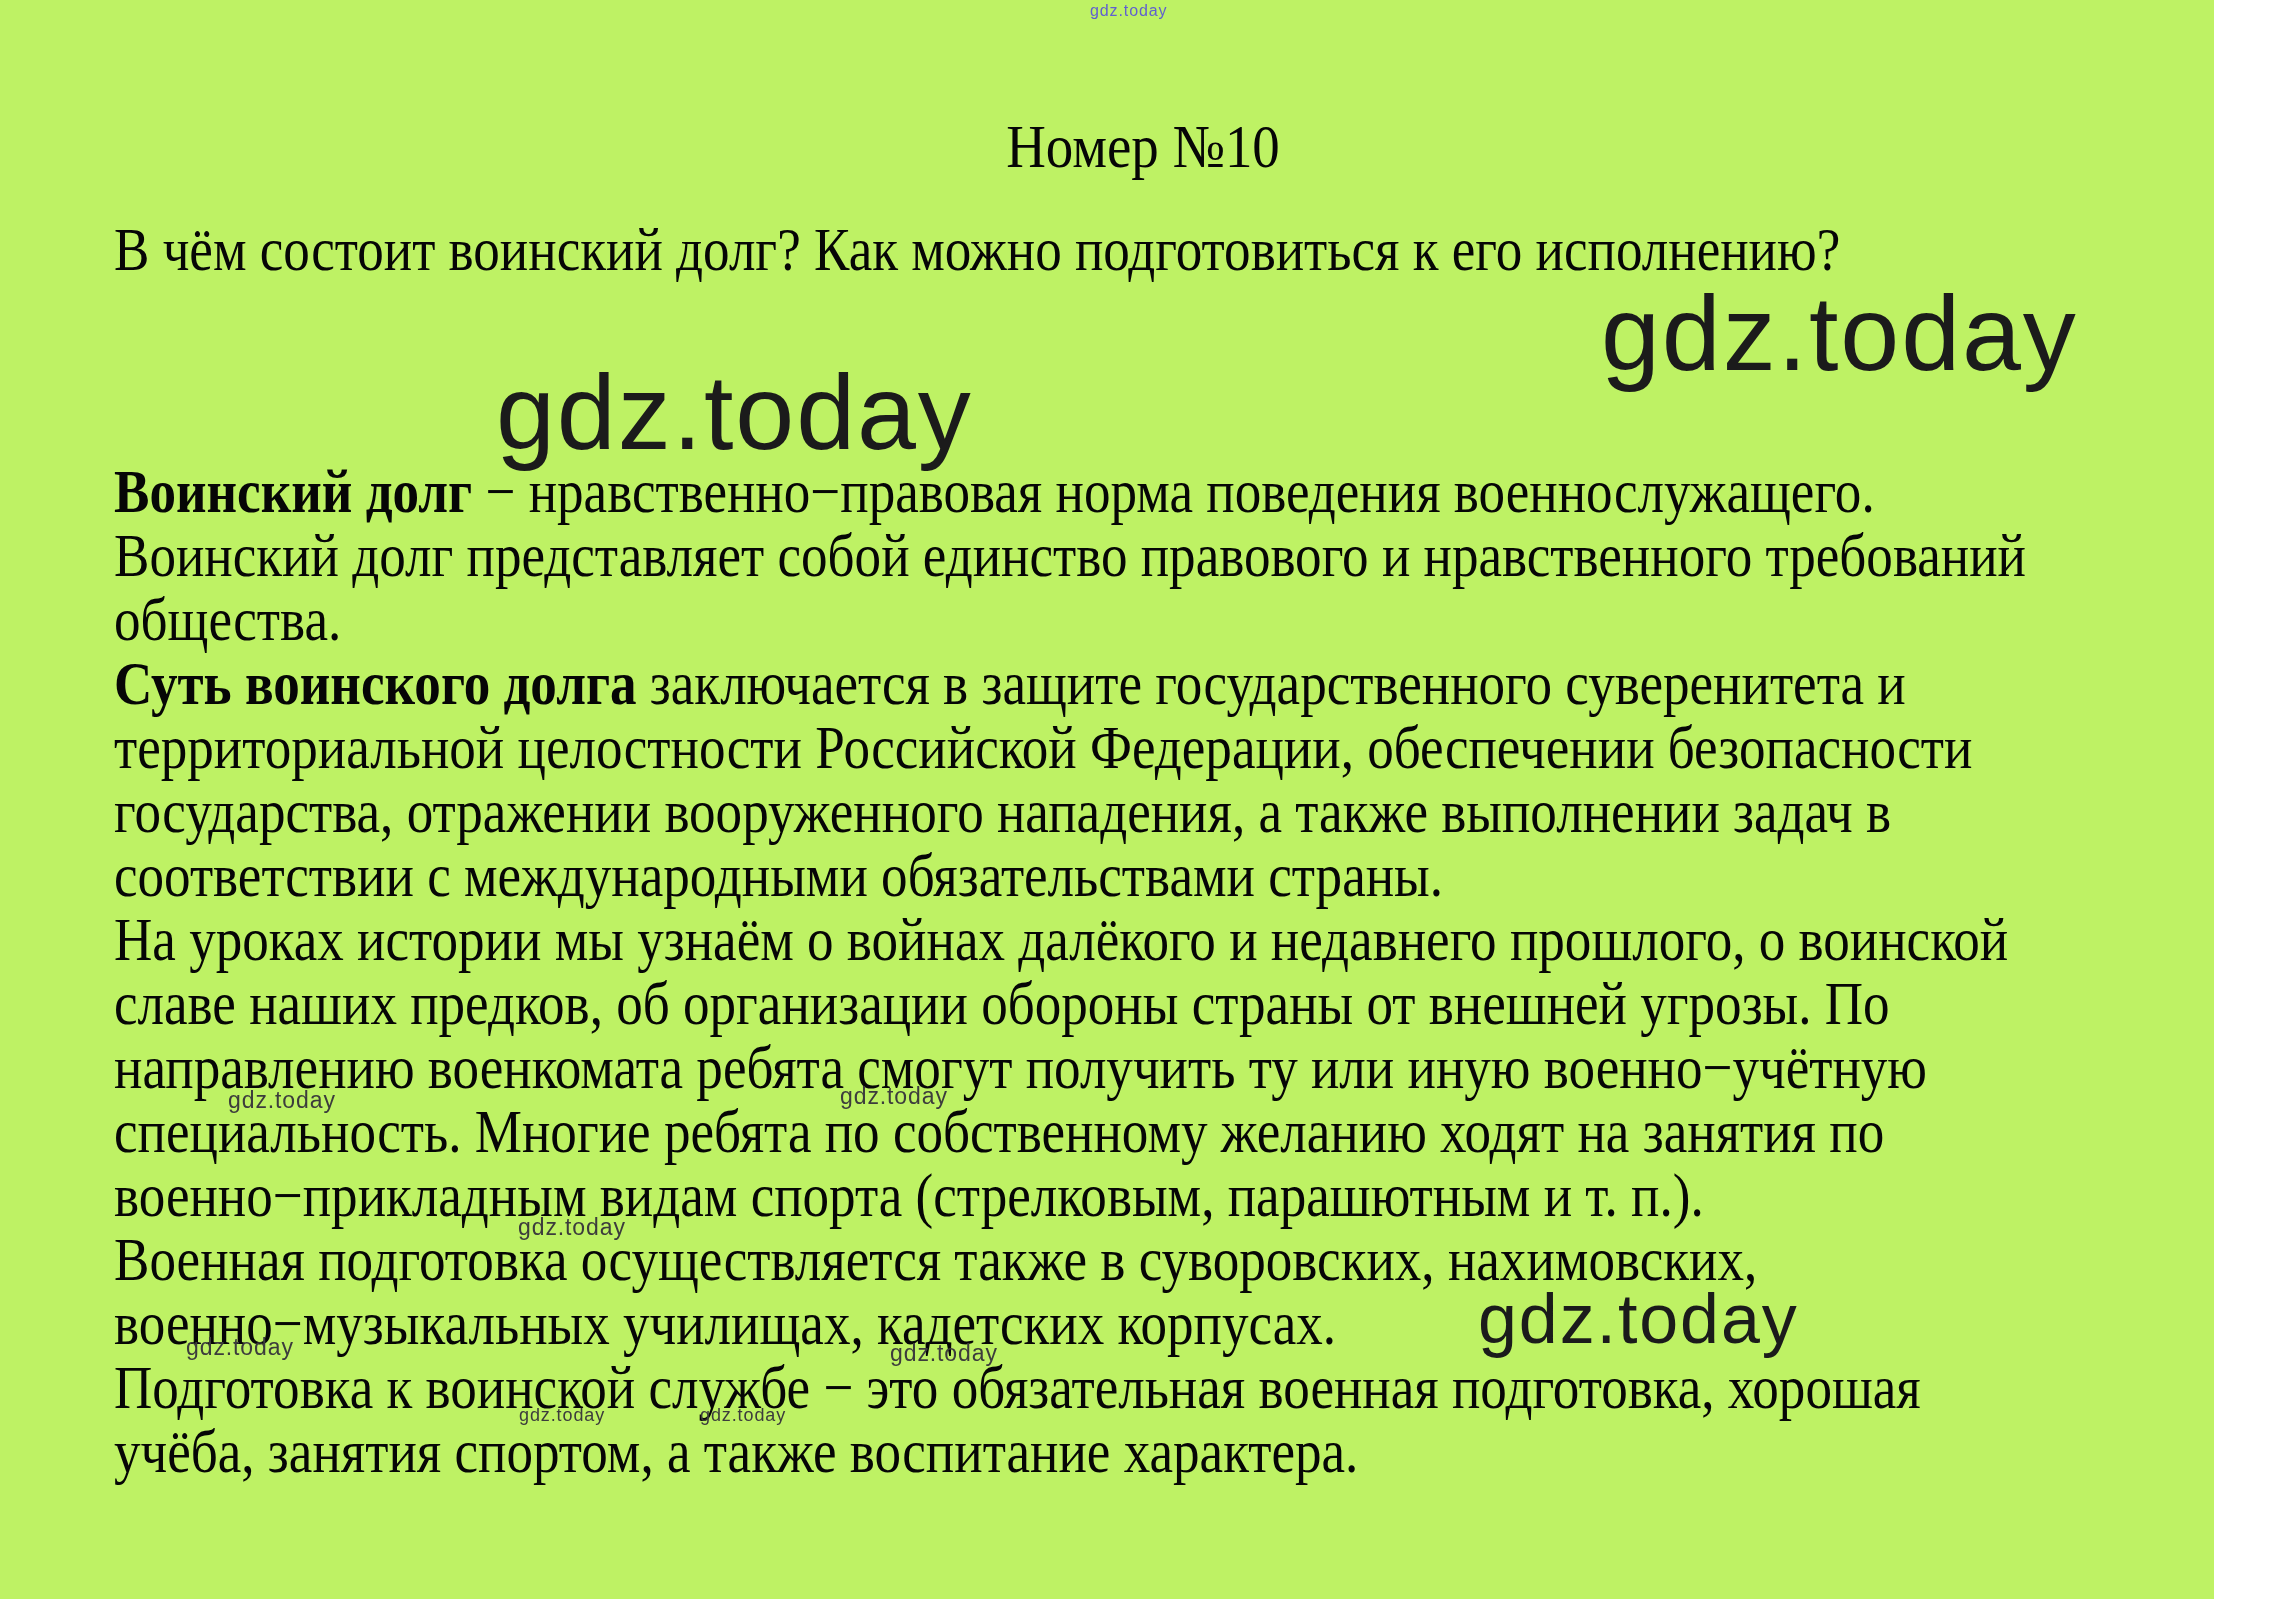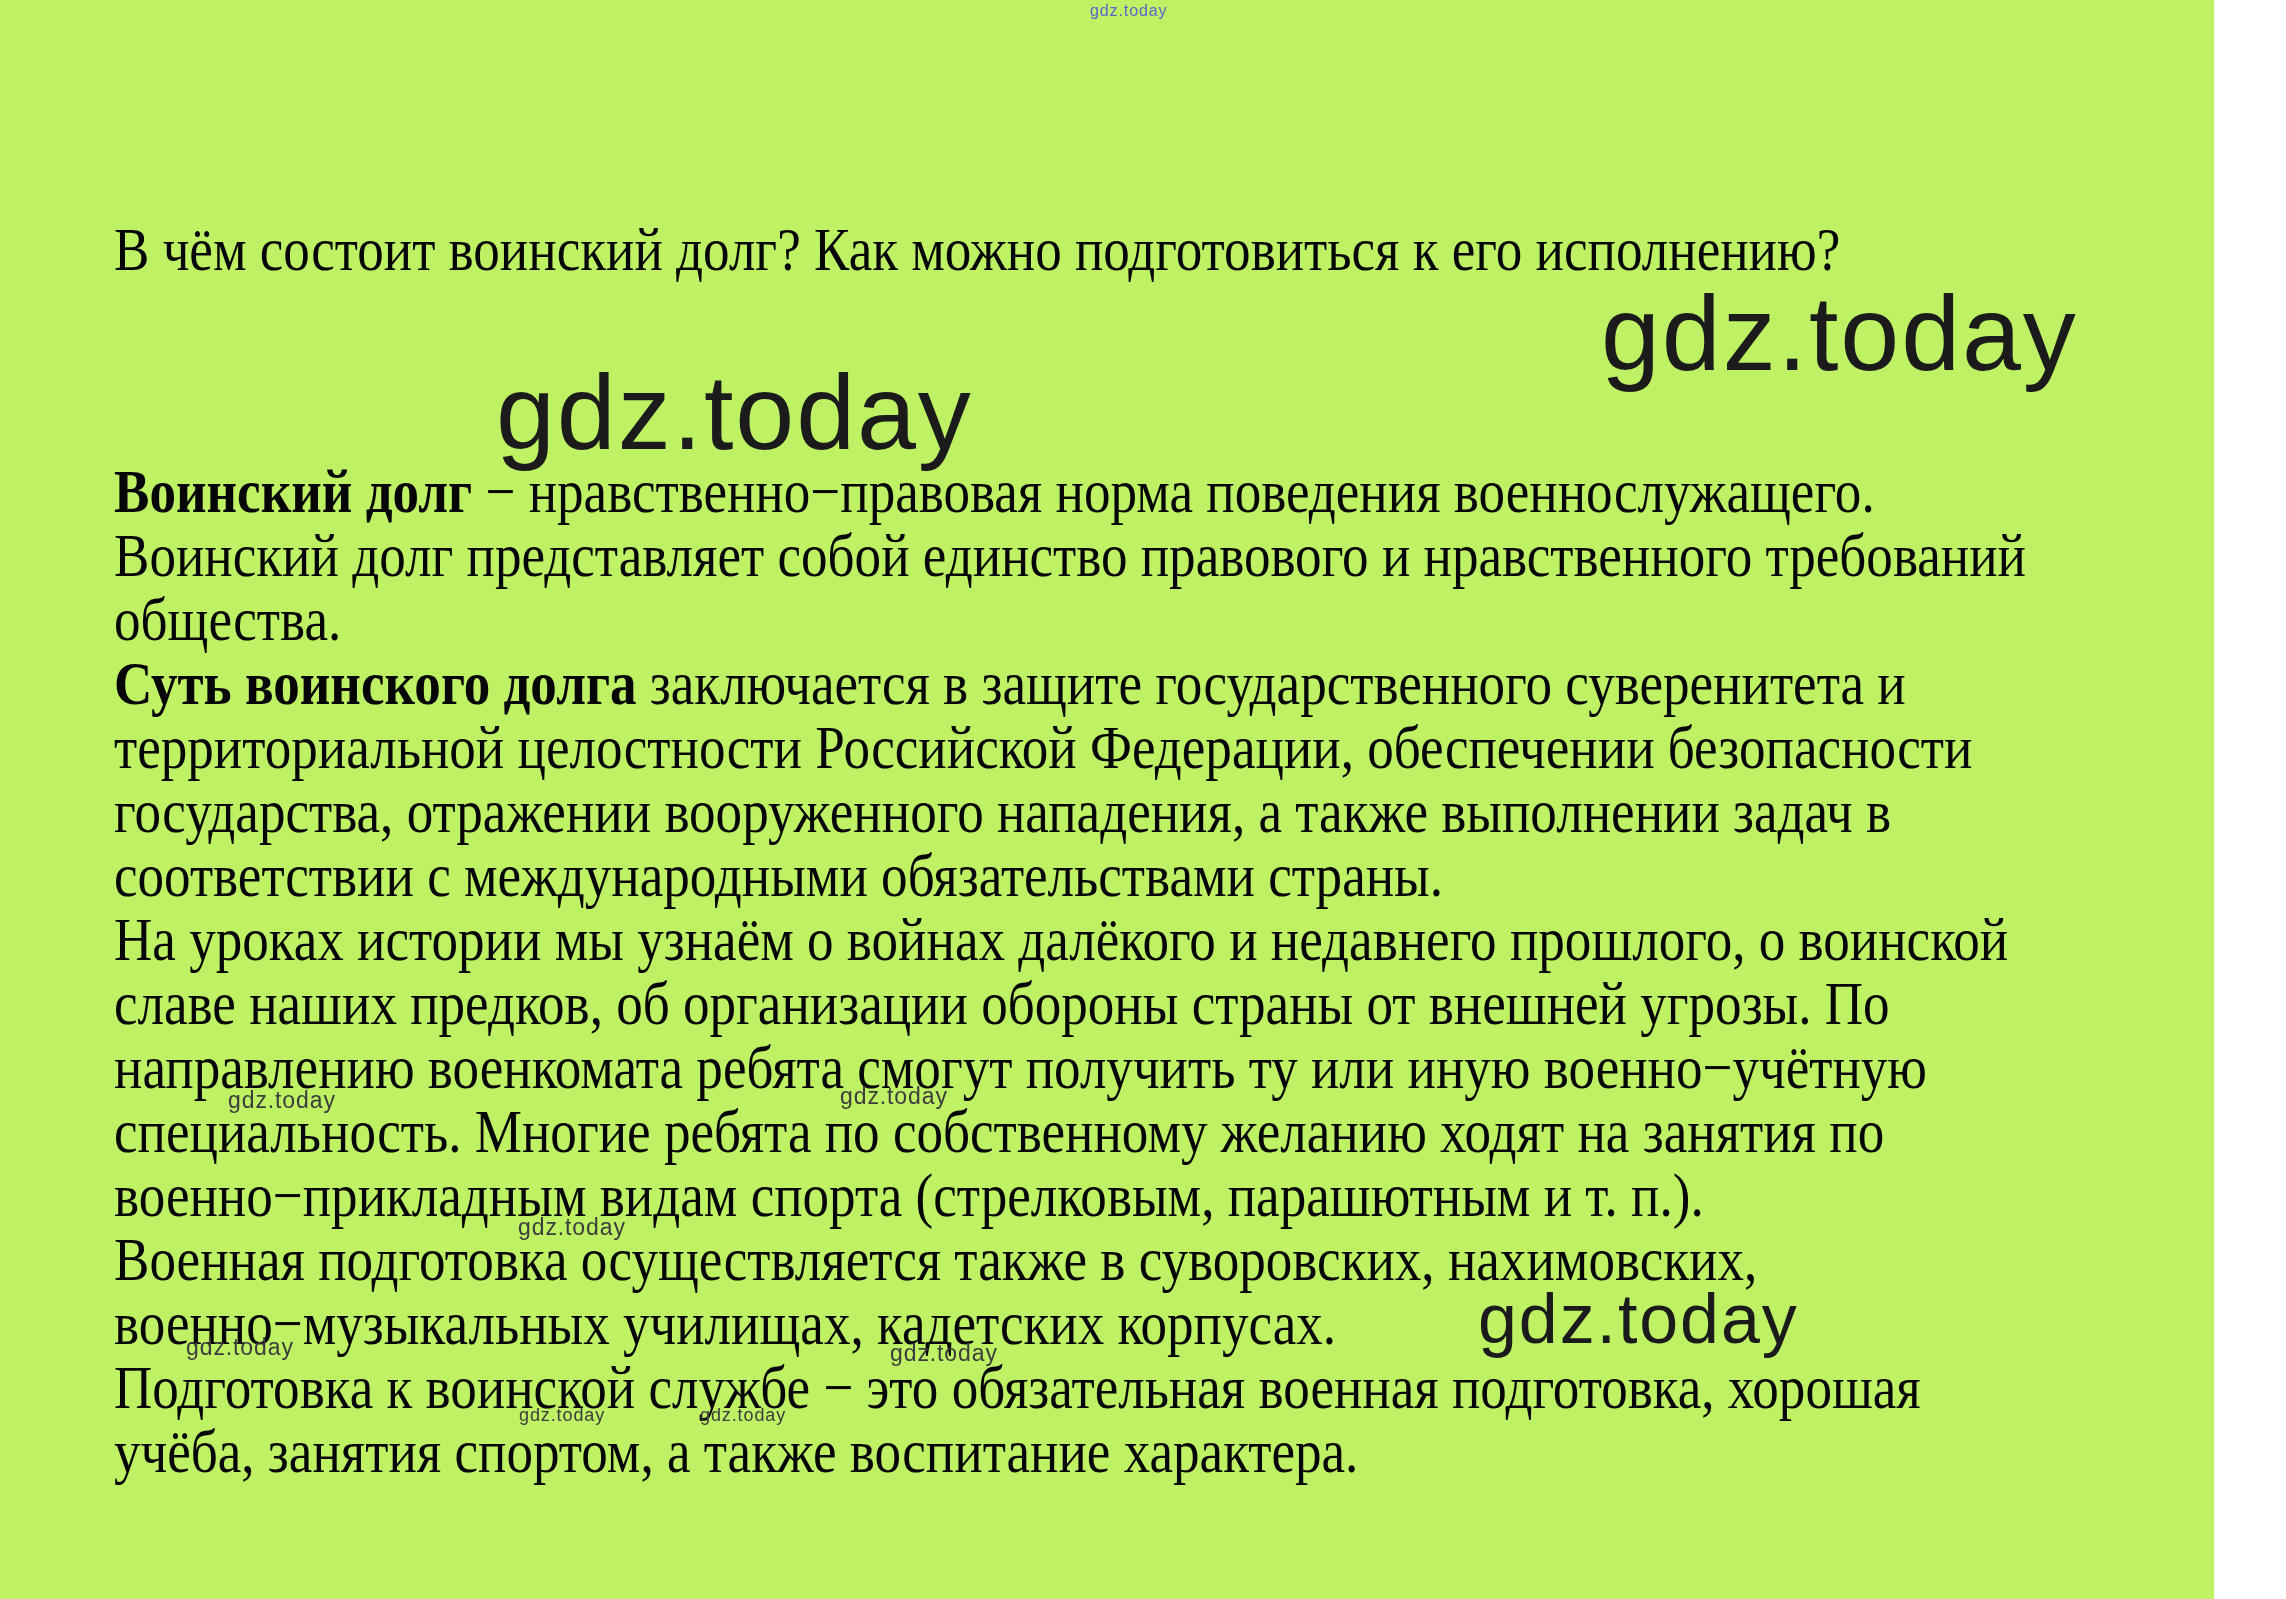--- a/index.html
+++ b/index.html
@@ -60,20 +60,21 @@
   .wm-xs{font-size:18px;color:#3c3c3c;letter-spacing:0.9px;}
   .wm-top{font-size:16px;color:#6060cf;letter-spacing:0.9px;}
 </style>
 </head>
 <body>
 
 <div id="page">
 
   <div class="wm wm-top" style="left:1090px;top:1.9px;">gdz.today</div>
 
+  <div class="center-line" style="top:115px;"><span>Номер №10</span></div>
 
   <div class="tline" style="left:114px;top:218px;">В чём состоит воинский долг? Как можно подготовиться к его исполнению?</div>
 
   <div class="wm wm-big" style="left:1601px;top:273px;">gdz.today</div>
 
   <div class="wm wm-big" style="left:496px;top:352px;">gdz.today</div>
 
 
   <div id="body-text">
     <div class="bline"><span class="b">Воинский долг</span><span> − нравственно−правовая норма поведения военнослужащего.</span></div>

